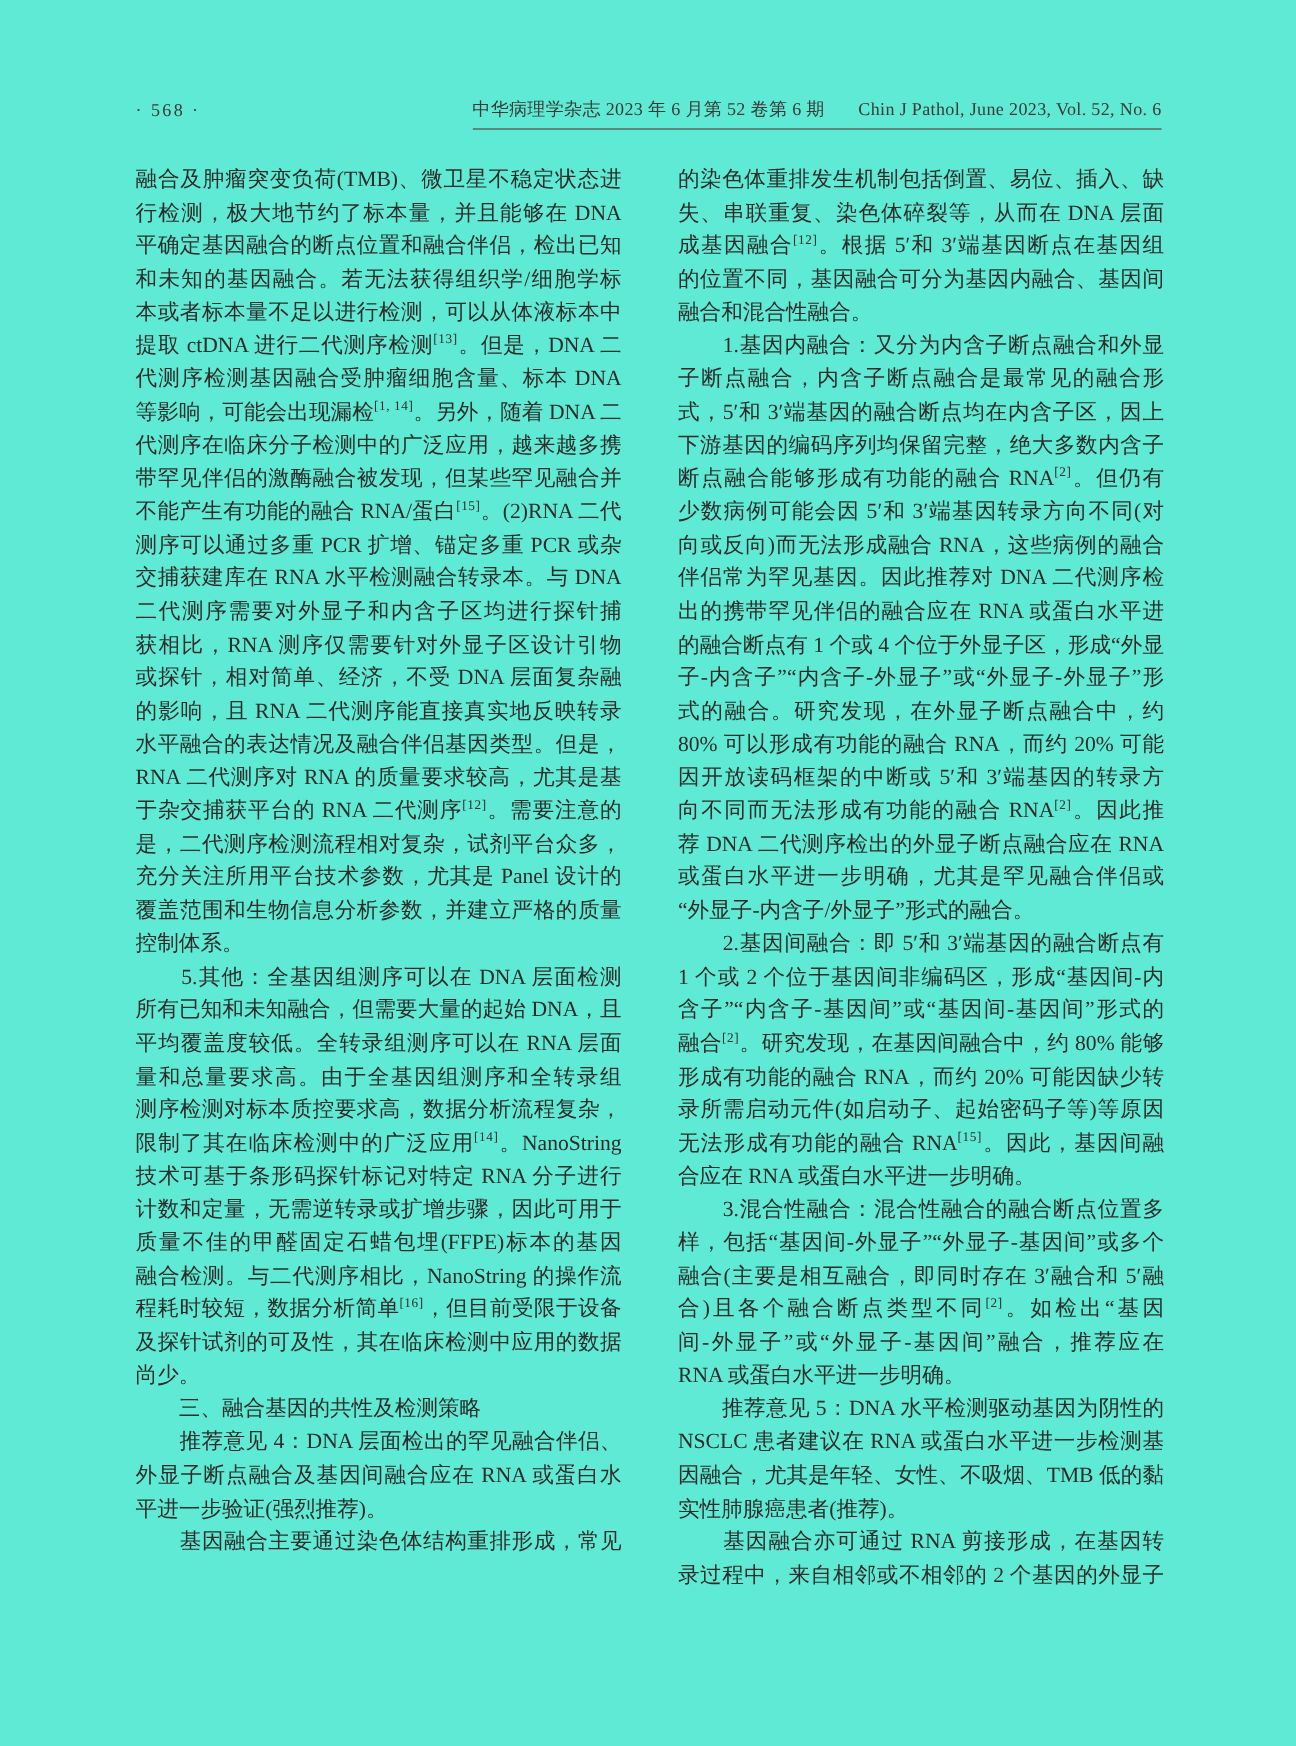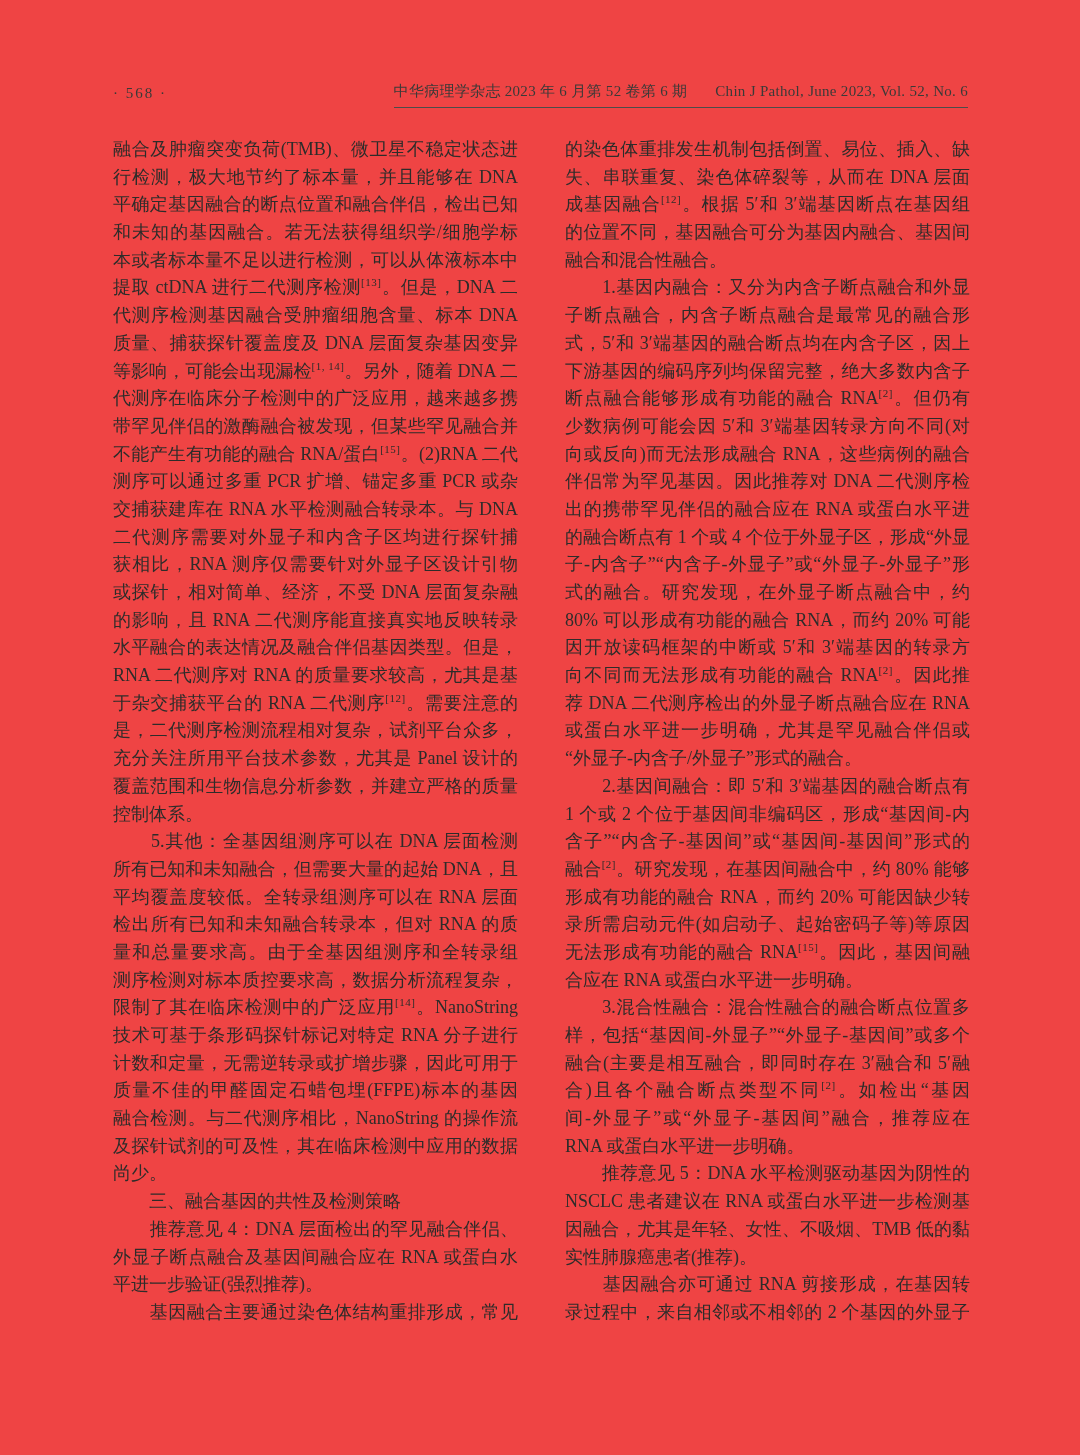--- a/index.html
+++ b/index.html
@@ -1,21 +1,21 @@
 <!DOCTYPE html>
 <html><head>
 <meta charset="utf-8">
 <style>
   html, body { margin: 0; padding: 0; background: #e8e8e8; }
   .page {
     position: relative;
     width: 1080px;
     height: 1455px;
     margin: 0 auto;
-    background: #ef4444;
+    background: #5eead4;
     font-family: "Liberation Serif", "DejaVu Serif", serif;
     color: #2d2c2a;
     overflow: hidden;
   }
   .page-header {
     position: absolute;
     left: 113px;
     right: 112px;
     top: 82px;
     display: flex;
@@ -79,49 +79,48 @@
 
   <div class="body-columns">
     <div class="col" id="col-left">
         <div class="line">融合及肿瘤突变负荷(TMB)、微卫星不稳定状态进</div>
         <div class="line">行检测，极大地节约了标本量，并且能够在 DNA 水</div>
         <div class="line">平确定基因融合的断点位置和融合伴侣，检出已知</div>
         <div class="line">和未知的基因融合。若无法获得组织学/细胞学标</div>
         <div class="line">本或者标本量不足以进行检测，可以从体液标本中</div>
         <div class="line">提取 ctDNA 进行二代测序检测<sup>[13]</sup>。但是，DNA 二</div>
         <div class="line">代测序检测基因融合受肿瘤细胞含量、标本 DNA</div>
-        <div class="line">质量、捕获探针覆盖度及 DNA 层面复杂基因变异</div>
         <div class="line">等影响，可能会出现漏检<sup>[1, 14]</sup>。另外，随着 DNA 二</div>
         <div class="line">代测序在临床分子检测中的广泛应用，越来越多携</div>
         <div class="line">带罕见伴侣的激酶融合被发现，但某些罕见融合并</div>
         <div class="line">不能产生有功能的融合 RNA/蛋白<sup>[15]</sup>。(2)RNA 二代</div>
         <div class="line">测序可以通过多重 PCR 扩增、锚定多重 PCR 或杂</div>
         <div class="line">交捕获建库在 RNA 水平检测融合转录本。与 DNA</div>
         <div class="line">二代测序需要对外显子和内含子区均进行探针捕</div>
         <div class="line">获相比，RNA 测序仅需要针对外显子区设计引物</div>
         <div class="line">或探针，相对简单、经济，不受 DNA 层面复杂融合</div>
         <div class="line">的影响，且 RNA 二代测序能直接真实地反映转录</div>
         <div class="line">水平融合的表达情况及融合伴侣基因类型。但是，</div>
         <div class="line">RNA 二代测序对 RNA 的质量要求较高，尤其是基</div>
         <div class="line">于杂交捕获平台的 RNA 二代测序<sup>[12]</sup>。需要注意的</div>
         <div class="line">是，二代测序检测流程相对复杂，试剂平台众多，须</div>
         <div class="line">充分关注所用平台技术参数，尤其是 Panel 设计的</div>
         <div class="line">覆盖范围和生物信息分析参数，并建立严格的质量</div>
         <div class="line nj">控制体系。</div>
         <div class="line">　　5.其他：全基因组测序可以在 DNA 层面检测</div>
         <div class="line">所有已知和未知融合，但需要大量的起始 DNA，且</div>
         <div class="line">平均覆盖度较低。全转录组测序可以在 RNA 层面</div>
-        <div class="line">检出所有已知和未知融合转录本，但对 RNA 的质</div>
         <div class="line">量和总量要求高。由于全基因组测序和全转录组</div>
         <div class="line">测序检测对标本质控要求高，数据分析流程复杂，</div>
         <div class="line">限制了其在临床检测中的广泛应用<sup>[14]</sup>。NanoString</div>
         <div class="line">技术可基于条形码探针标记对特定 RNA 分子进行</div>
         <div class="line">计数和定量，无需逆转录或扩增步骤，因此可用于</div>
         <div class="line">质量不佳的甲醛固定石蜡包埋(FFPE)标本的基因</div>
         <div class="line">融合检测。与二代测序相比，NanoString 的操作流</div>
+        <div class="line">程耗时较短，数据分析简单<sup>[16]</sup>，但目前受限于设备</div>
         <div class="line">及探针试剂的可及性，其在临床检测中应用的数据</div>
         <div class="line nj">尚少。</div>
         <div class="line nj">　　三、融合基因的共性及检测策略</div>
         <div class="line">　　推荐意见 4：DNA 层面检出的罕见融合伴侣、</div>
         <div class="line">外显子断点融合及基因间融合应在 RNA 或蛋白水</div>
         <div class="line nj">平进一步验证(强烈推荐)。</div>
         <div class="line">　　基因融合主要通过染色体结构重排形成，常见</div>
       </div>
     <div class="col" id="col-right">
         <div class="line">的染色体重排发生机制包括倒置、易位、插入、缺</div>

